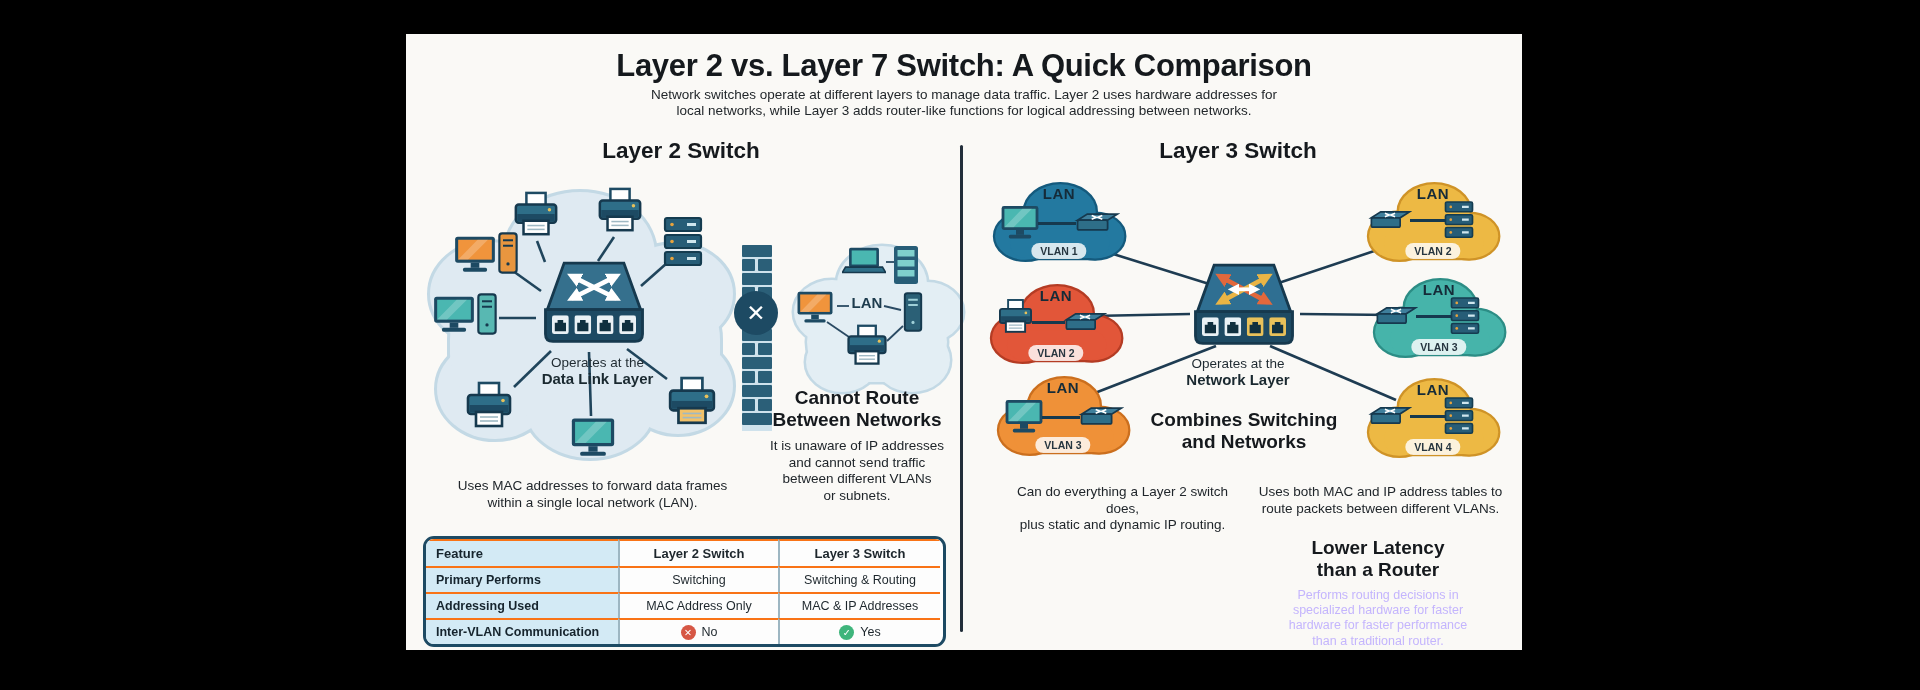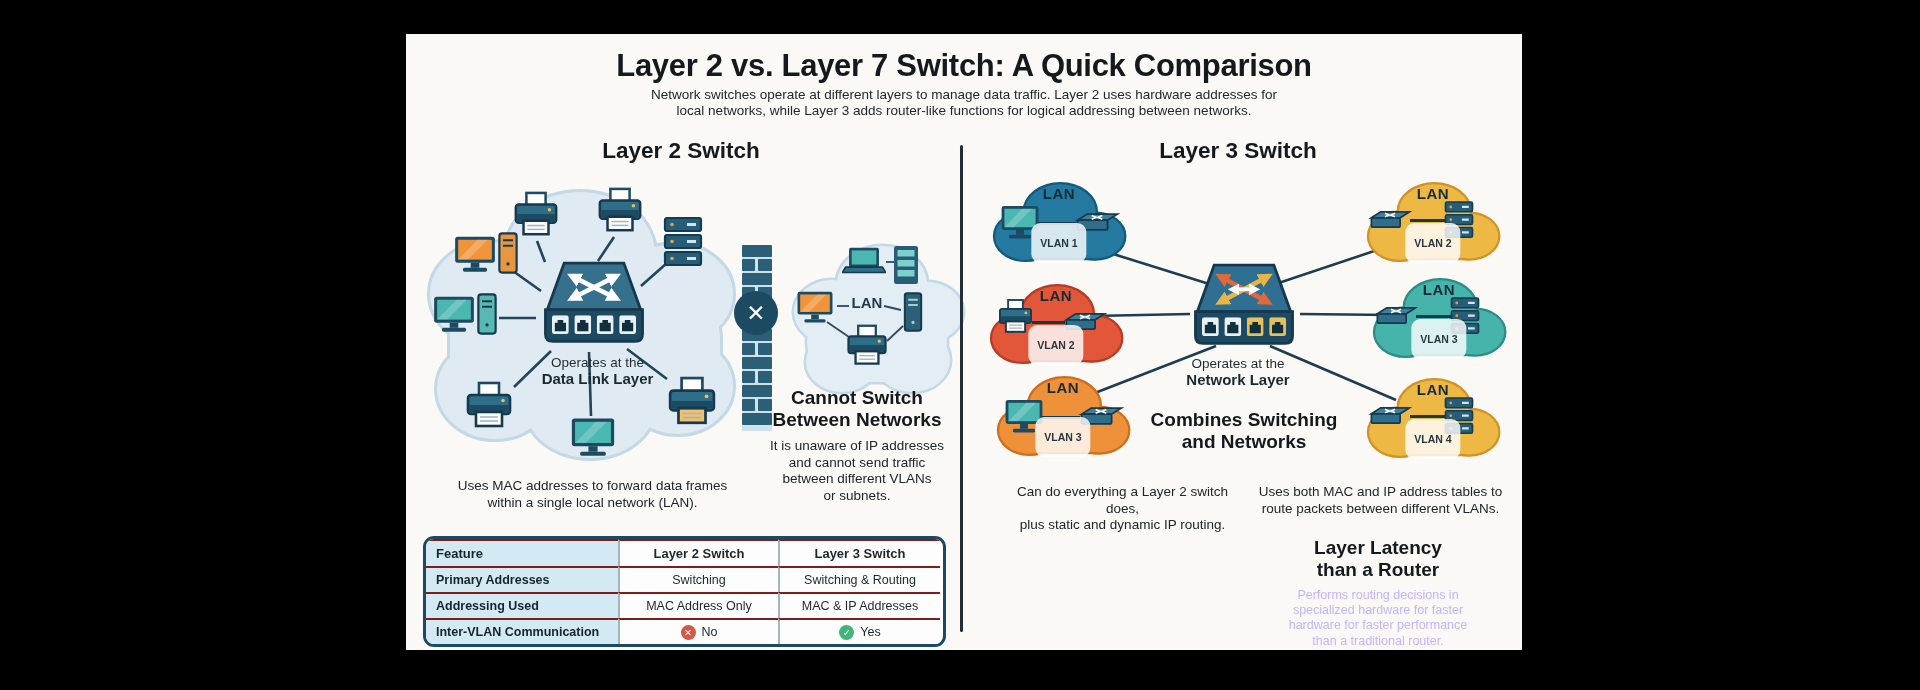--- a/index.html
+++ b/index.html
@@ -20,41 +20,41 @@
   .blk-heading{font-size:19px;line-height:22px;font-weight:800;color:#15191d;}
   .divider{left:960px;top:145px;width:3px;height:487px;background:#222e3a;border-radius:2px;}
   
   .xcircle{left:734px;top:291px;width:44px;height:44px;border-radius:50%;background:var(--navy,#1d4a63);
            display:flex;align-items:center;justify-content:center;color:#fff;font-size:23px;font-weight:800;}
   
   .cloud{width:142px;height:96px;}
   .cloud .bg{position:absolute;left:0;top:0;width:142px;height:96px;}
   .cloud .lan{position:absolute;left:0;top:9px;width:100%;text-align:center;
               font-size:15px;font-weight:800;color:#152b38;letter-spacing:.5px;}
-  .cloud .badge{position:absolute;left:50%;top:47px;transform:translateX(-50%);
-                background:rgba(255,255,255,.82);border-radius:9px;padding:14px 9px;
+  .cloud .badge{position:absolute;left:50%;top:67px;transform:translateX(-50%);
+                background:rgba(255,255,255,.82);border-radius:9px;padding:2px 9px;
                 font-size:10.5px;font-weight:800;color:#273640;white-space:nowrap;}
   .cloud .link{position:absolute;height:2.5px;background:#16394e;}
   .v-ms .monitor{left:12px;top:28px;width:40px;height:36px;}
   .v-ms .mini{left:86px;top:35px;width:46px;height:22px;}
   .v-ms .link{left:50px;top:46px;width:38px;}
   .v-ps .printer{left:12px;top:19px;width:37px;height:40px;}
   .v-ps .mini{left:78px;top:33px;width:44px;height:21px;}
   .v-ps .link{left:47px;top:43px;width:33px;}
   .v-ss .mini{left:6px;top:33px;width:44px;height:21px;}
   .v-ss .servers{left:82px;top:17px;width:30px;height:54px;}
   .v-ss .link{left:48px;top:43px;width:36px;}
   
   .table{left:423px;top:536px;width:517px;height:105px;border:3px solid #1d4a63;border-radius:11px;
          overflow:hidden;background:#fff;display:grid;grid-template-rows:27px 1fr 1fr 1fr;font-size:12.5px;}
   .trow{display:grid;grid-template-columns:192px 160px 162px;}
   .thead .cell{display:flex;align-items:center;justify-content:center;color:#fff;font-weight:800;font-size:13px;}
   .thead .c-feat{background:var(--th-dark,#183e54);}
   .thead .c-l2,.thead .c-l3{background:var(--th-teal,#2e7090);border-left:2px solid #f2f6f8;}
-  .trow .cell{display:flex;align-items:center;justify-content:center;border-top:2px solid #7f1d1d;}
+  .trow .cell{display:flex;align-items:center;justify-content:center;border-top:2px solid #f97316;}
   .trow .c-feat{background:var(--feat-bg,#d3eaf5);justify-content:flex-start;padding-left:10px;
                 font-weight:800;color:#16242d;}
   .trow .c-l2,.trow .c-l3{background:#fdfdfd;border-left:2px solid #9db6c2;color:#1d262c;}
   .mark{display:inline-flex;width:15px;height:15px;border-radius:50%;margin-right:6px;
         align-items:center;justify-content:center;color:#fff;font-size:9.5px;font-weight:800;}
   .mark-no{background:var(--red,#d65745);}
   .mark-yes{background:var(--green,#3fb57c);}
 </style>
 </head>
 <body>
@@ -294,21 +294,21 @@
     </svg>
   <div class="abs" style="left:846px;top:294px;width:42px;text-align:center;font-size:15px;font-weight:800;color:#1d3b4d;">LAN</div>
   <svg class="abs" style="left:902px;top:292px;--body:#2b6076;--tline:#9fd0d8" width="22" height="40" viewBox="0 0 22 46">
       <use href="#tower"></use>
     </svg>
   <svg class="abs" style="left:845px;top:324px" width="44" height="44" viewBox="0 0 50 50">
       <use href="#printer"></use>
     </svg>
 
   <div class="abs ctr blk-heading" style="left:757px;top:387px;width:200px;">
-    <div>Cannot Switch</div>
+    <div>Cannot Route</div>
     <div>Between Networks</div>
   </div>
   <div class="abs ctr body-sm" style="left:762px;top:438px;width:190px;">
     <div>It is unaware of IP addresses</div>
     <div>and cannot send traffic</div>
     <div>between different VLANs</div>
     <div>or subnets.</div>
   </div>
 
   <div class="abs ctr body-sm" style="left:425px;top:478px;width:335px;">
@@ -496,38 +496,38 @@
   </div>
   <div class="abs ctr body-sm" style="left:1000px;top:484px;width:245px;">
     <div>Can do everything a Layer 2 switch does,</div>
     <div>plus static and dynamic IP routing.</div>
   </div>
   <div class="abs ctr body-sm" style="left:1258px;top:484px;width:245px;">
     <div>Uses both MAC and IP address tables to</div>
     <div>route packets between different VLANs.</div>
   </div>
   <div class="abs ctr blk-heading" style="left:1278px;top:537px;width:200px;">
-    <div>Layer Latency</div>
+    <div>Lower Latency</div>
     <div>than a Router</div>
   </div>
   <div class="abs ctr" style="left:1283px;top:588px;width:190px;font-size:12.5px;line-height:15.2px;color:#c4b5fd;">
     <div>Performs routing decisions in</div>
     <div>specialized hardware for faster</div>
     <div>hardware for faster performance</div>
     <div>than a traditional router.</div>
   </div>
 
   <div class="abs table">
     <div class="trow thead">
       <div class="cell c-feat">Feature</div>
       <div class="cell c-l2">Layer 2 Switch</div>
       <div class="cell c-l3">Layer 3 Switch</div>
     </div>
     <div class="trow">
-      <div class="cell c-feat">Primary Addresses</div>
+      <div class="cell c-feat">Primary Performs</div>
       <div class="cell c-l2">Switching</div>
       <div class="cell c-l3">Switching &amp; Routing</div>
     </div>
     <div class="trow">
       <div class="cell c-feat">Addressing Used</div>
       <div class="cell c-l2">MAC Address Only</div>
       <div class="cell c-l3">MAC &amp; IP Addresses</div>
     </div>
     <div class="trow">
       <div class="cell c-feat">Inter-VLAN Communication</div>

